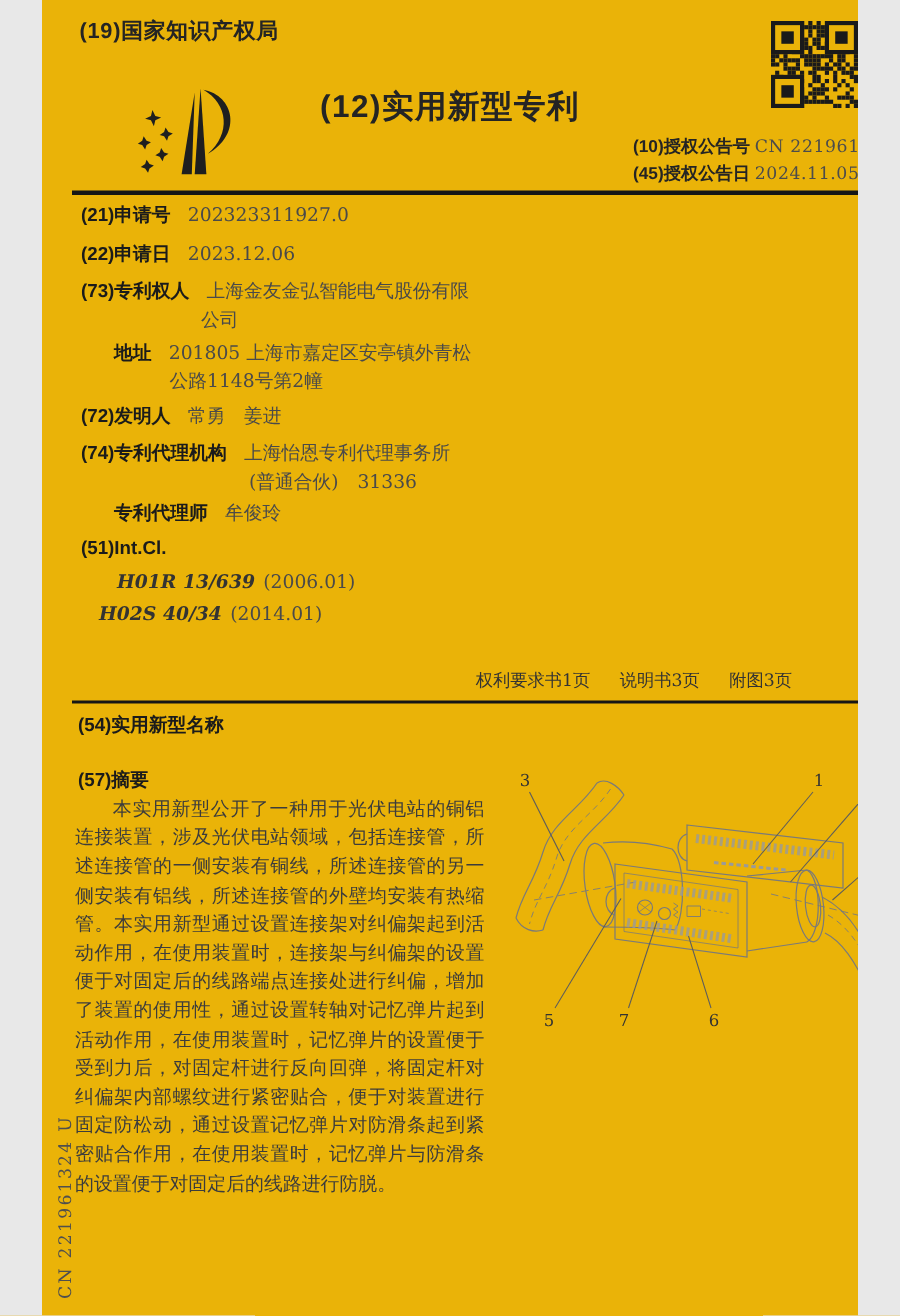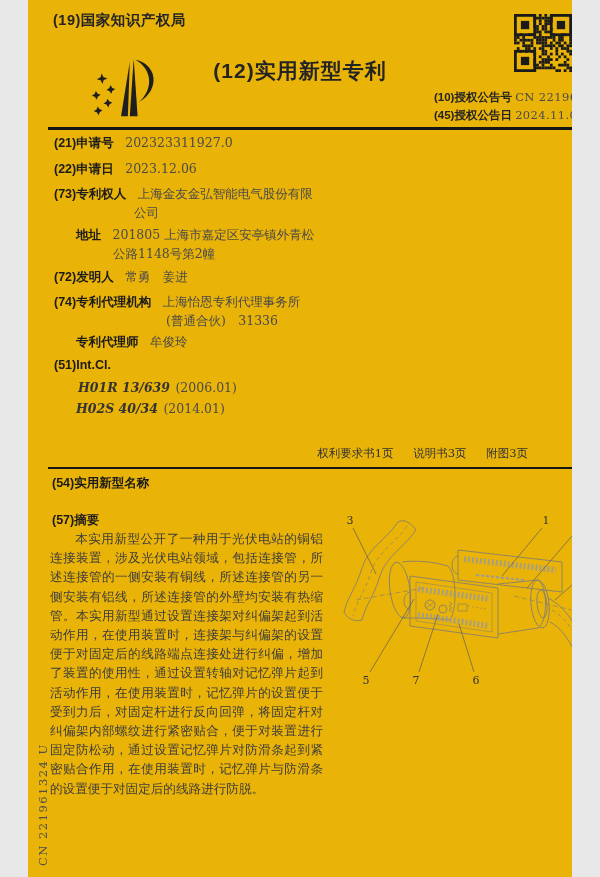--- a/index.html
+++ b/index.html
@@ -10,21 +10,21 @@
     color:#242424;
   }
   .abs{position:absolute;}
 
   
   .office{left:25px;top:11px;font-size:14.5px;font-weight:bold;letter-spacing:.5px;}
   .qr{left:485px;top:14px;width:60px;height:58px;}
   .logo{left:56px;top:52px;width:78px;height:70px;}
   .doc-type{left:0;right:0;top:57px;text-align:center;font-size:21px;font-weight:bold;letter-spacing:1px;}
   .pub-row{left:394px;font-size:11.5px;white-space:nowrap;}
-  .pub-row .lbl{font-weight:bold;margin-left:12px;}
+  .pub-row .lbl{font-weight:bold;}
   .pub-row .val{font-family:"DejaVu Serif","Liberation Serif",serif;color:#4c4c4c;letter-spacing:.4px;}
   .rule{left:20px;width:572px;background:#161616;}
   .rule1{top:127px;height:2.5px;}
   .rule2{top:467px;height:2px;}
 
   
   .bib-row{left:26px;font-size:12.5px;white-space:nowrap;}
   .bib-row .lbl{font-weight:bold;color:#1b1b1b;}
   .bib-row .val{font-family:"DejaVu Serif","Liberation Serif",serif;color:#4a4a4a;margin-left:8px;}
   .contline{font-size:12.5px;font-family:"DejaVu Serif","Liberation Serif",serif;color:#4a4a4a;white-space:nowrap;}
@@ -298,21 +298,21 @@
     <span class="val">牟俊玲</span>
   </div>
 
   <div class="abs bib-row" style="top:358px">
     <span class="lbl">(51)Int.Cl.</span>
   </div>
   <div class="abs bib-row" style="left:50px;top:380px">
     <span class="intcl-code">H01R 13/639</span>
     <span class="intcl-year">(2006.01)</span>
   </div>
-  <div class="abs bib-row" style="left:48px;top:401px">
+  <div class="abs bib-row" style="left:38px;top:401px">
     <span class="intcl-code">H02S 40/34</span>
     <span class="intcl-year">(2014.01)</span>
   </div>
 
   <div class="abs pages-line">
     <span>权利要求书1页</span>
     <span>说明书3页</span>
     <span>附图3页</span>
   </div>
 

